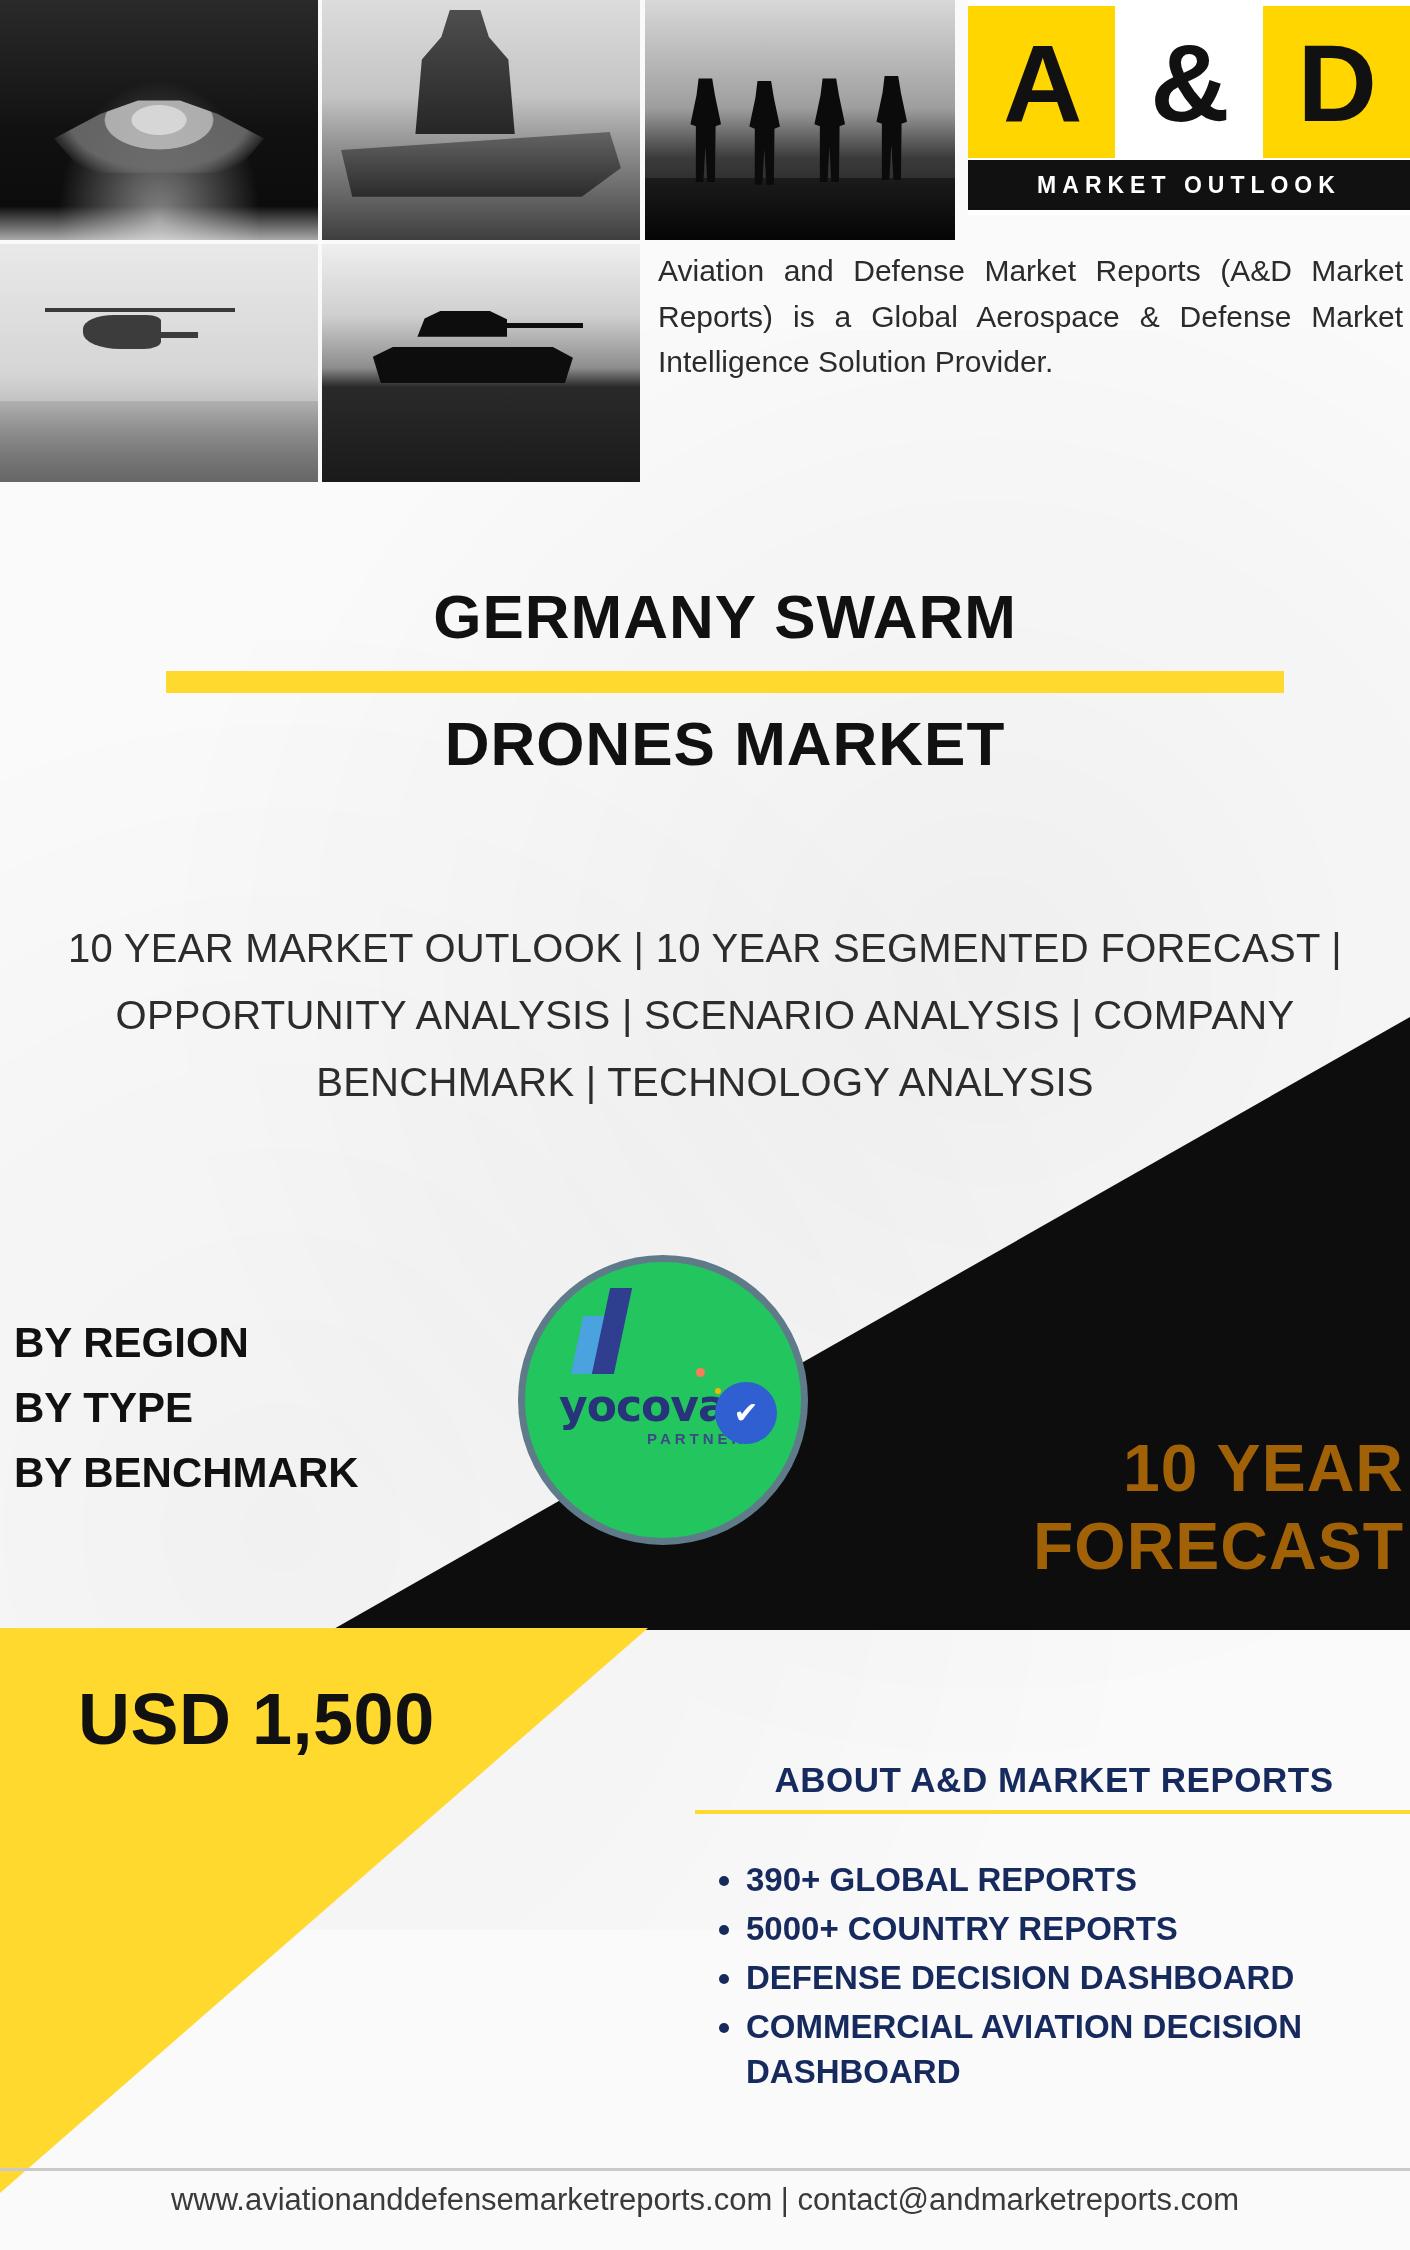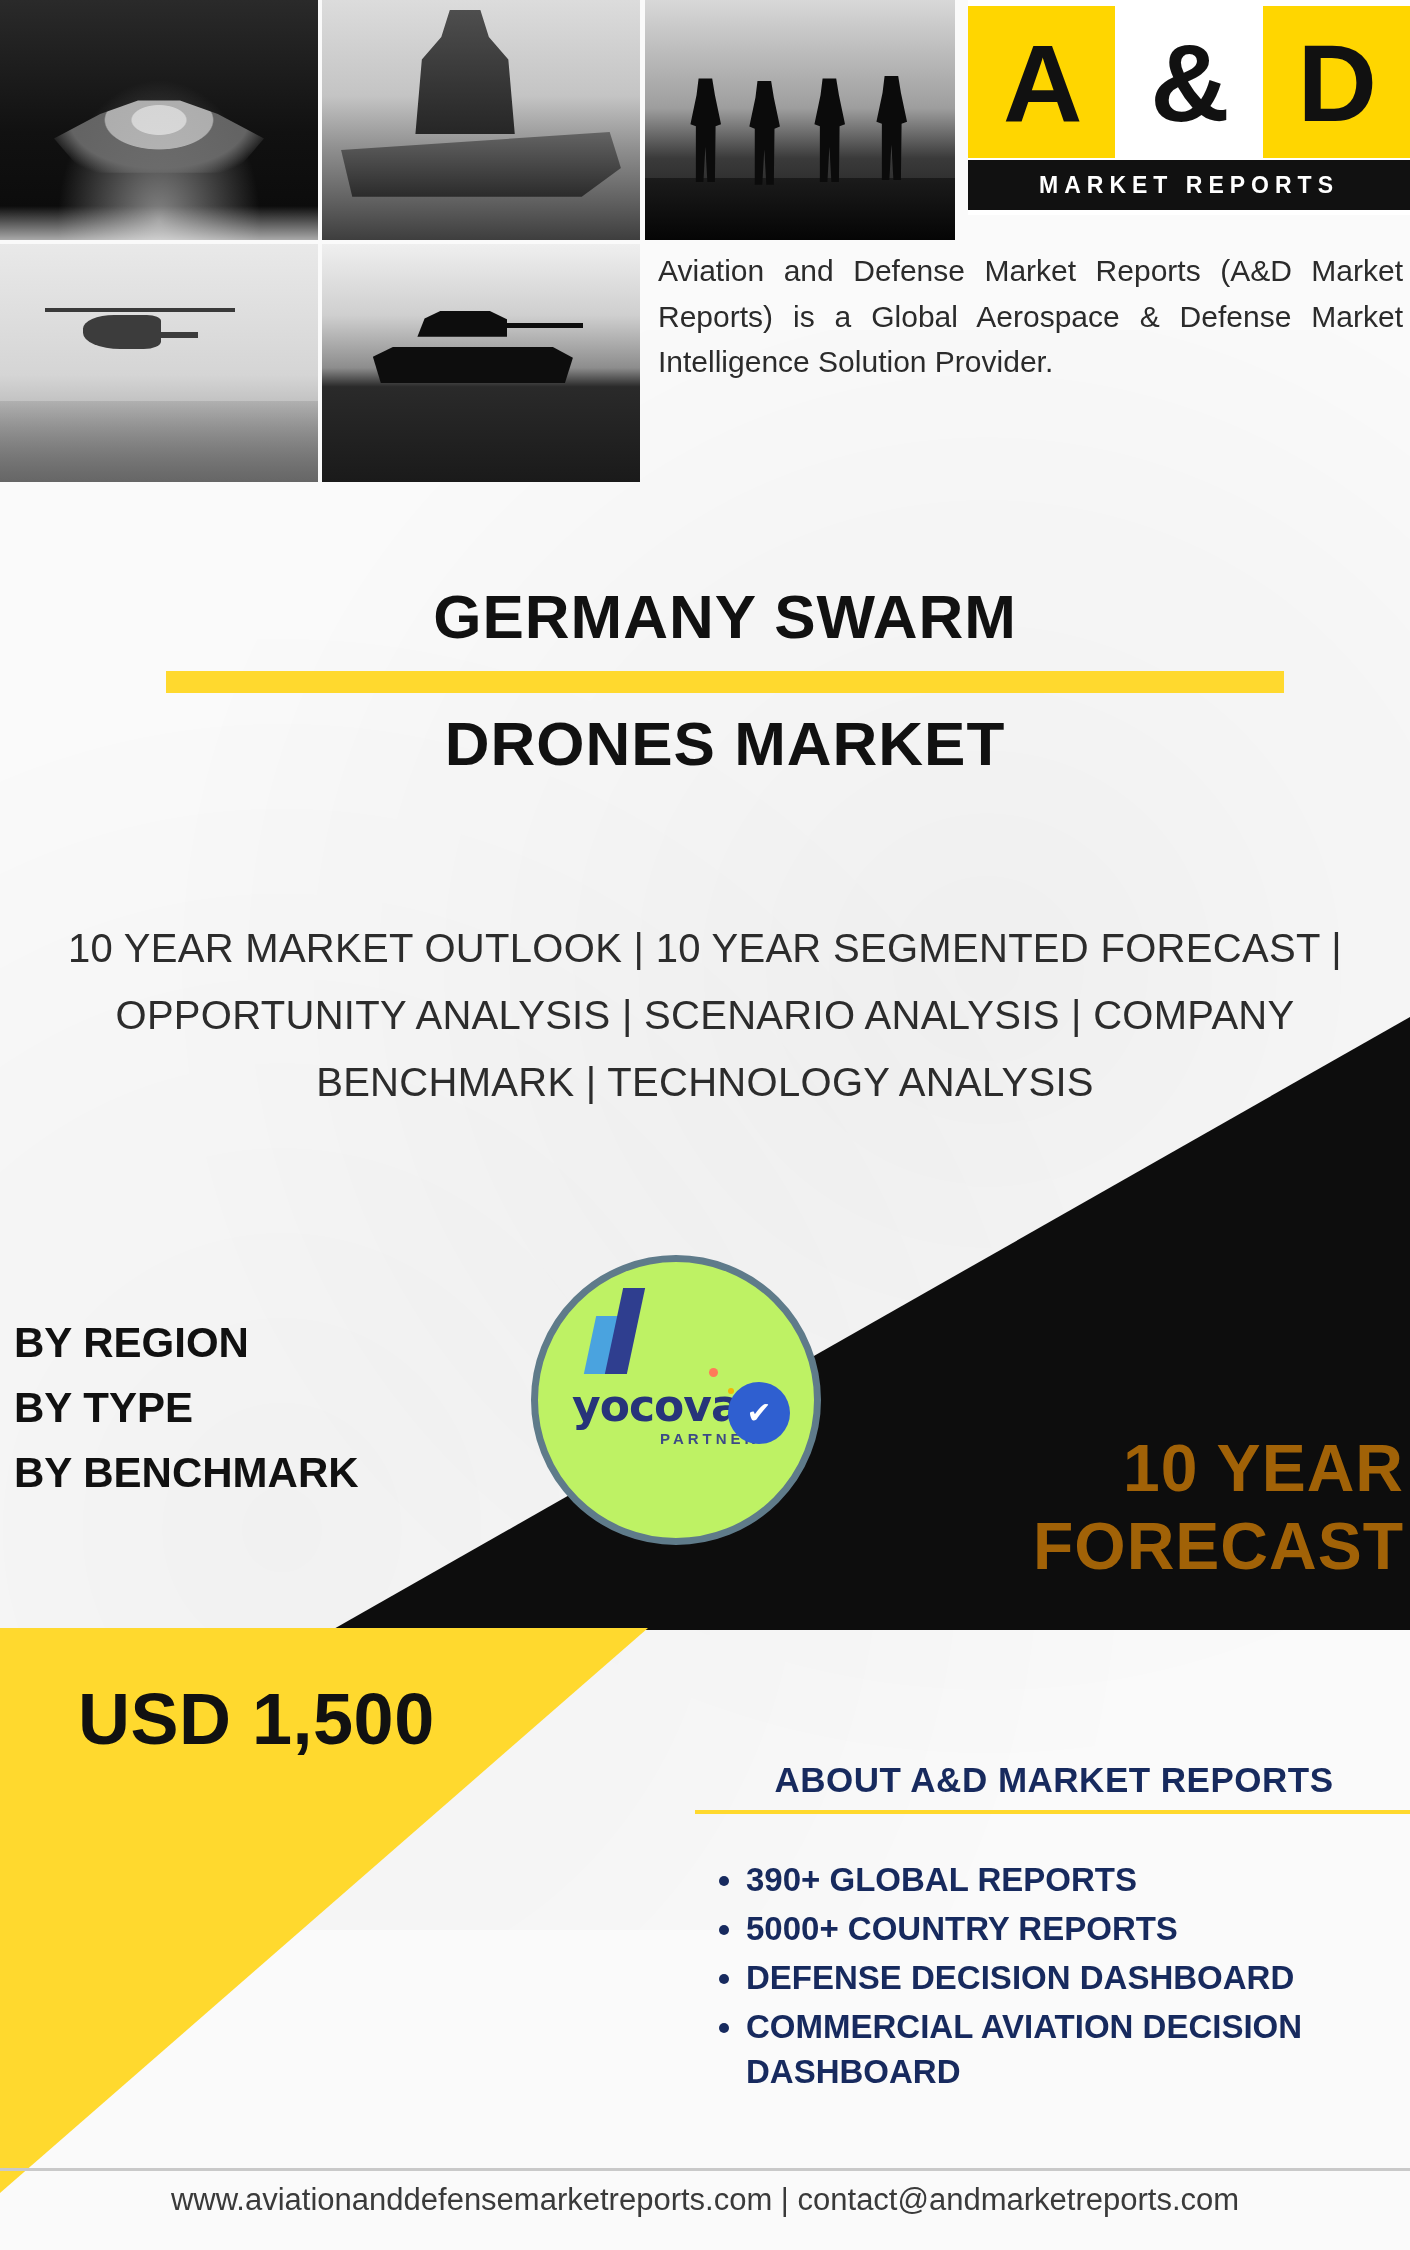--- a/index.html
+++ b/index.html
@@ -263,24 +263,24 @@
     left: 14px; top: 1310px;
     font-size: 42px;
     font-weight: bold;
     color: #111;
     line-height: 1.55;
   }
 
   
   .yocova {
     position: absolute;
-    left: 531px; top: 1255px;
+    left: 518px; top: 1255px;
     width: 290px; height: 290px;
     border-radius: 50%;
-    background: #bef264;
+    background: #22c55e;
     border: 7px solid #5f7b8a;
     box-sizing: border-box;
     overflow: hidden;
   }
   .yocova .flag {
     position: absolute;
     left: 52px; top: 26px;
     width: 70px; height: 86px;
   }
   .yocova .flag i {
@@ -433,21 +433,21 @@
       <div class="barrel"></div>
     </div>
   </div>
 
   <div class="logo-box">
     <div class="logo-letters">
       <div class="logo-cell y">A</div>
       <div class="logo-cell w">&amp;</div>
       <div class="logo-cell y">D</div>
     </div>
-    <div class="logo-bar">MARKET REPORTS</div>
+    <div class="logo-bar">MARKET OUTLOOK</div>
   </div>
 
   <div class="intro">Aviation and Defense Market Reports (A&amp;D Market Reports) is a Global Aerospace &amp; Defense Market Intelligence Solution Provider.</div>
 
   <div class="title-wrap">
     <div class="title-line">GERMANY SWARM</div>
     <div class="title-rule"></div>
     <div class="title-line">DRONES MARKET</div>
   </div>
 

